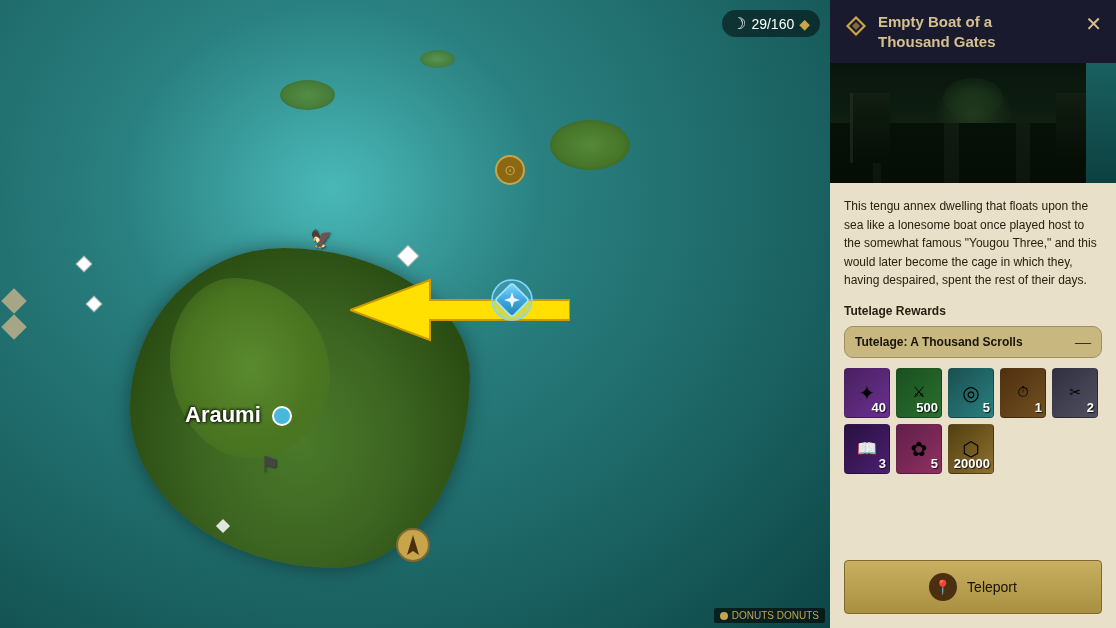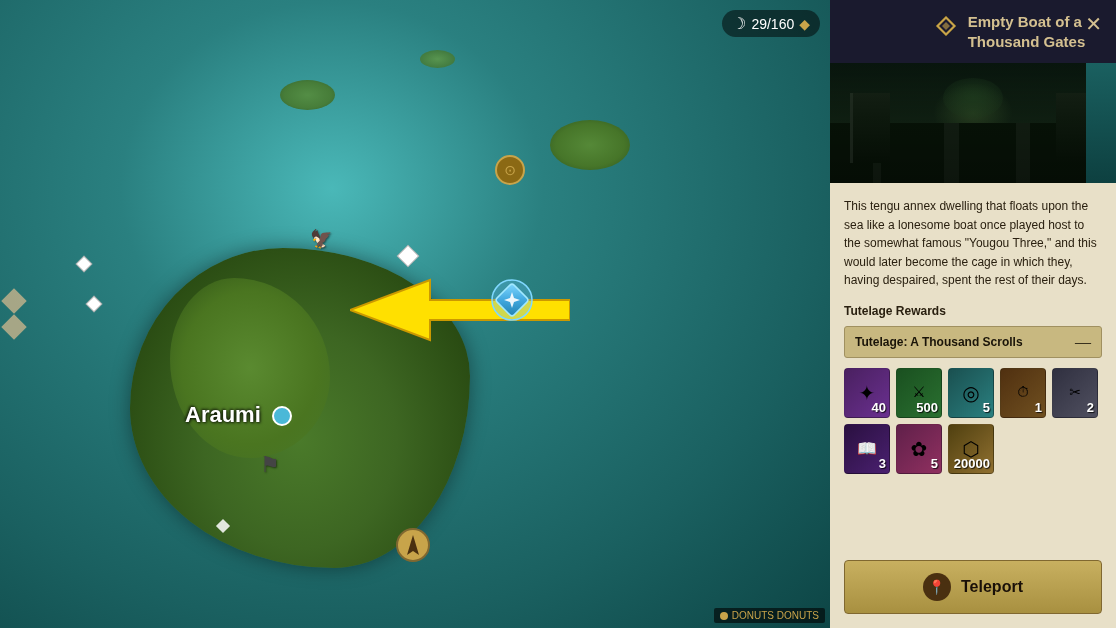--- a/index.html
+++ b/index.html
@@ -228,21 +228,21 @@
       display: flex;
       flex-direction: column;
     }
 
     
     .panel-header {
       background: #1a1a2e;
       padding: 12px 14px;
       display: flex;
       align-items: flex-start;
-      justify-content: flex-end;
+      justify-content: space-between;
       min-height: 55px;
     }
     .panel-header-left {
       display: flex;
       align-items: flex-start;
       gap: 10px;
     }
     .header-diamond-icon {
       width: 24px;
       height: 24px;
@@ -328,21 +328,21 @@
       font-weight: bold;
       color: #2a2010;
       margin-bottom: 8px;
       font-family: sans-serif;
     }
 
     
     .rewards-dropdown {
       background: #c8b880;
       border: 1px solid #a09060;
-      border-radius: 3px;
+      border-radius: 9px;
       padding: 6px 10px;
       display: flex;
       align-items: center;
       justify-content: space-between;
       margin-bottom: 10px;
       cursor: pointer;
     }
     .rewards-dropdown-text {
       font-size: 12px;
       color: #1a1408;
@@ -417,22 +417,22 @@
       background: #4a3010;
       border-radius: 50%;
       display: flex;
       align-items: center;
       justify-content: center;
       color: #c8b060;
       font-size: 14px;
     }
     .teleport-text {
       color: #1a1008;
-      font-size: 16px;
-      font-weight: bold;
+      font-size: 14px;
+      font-weight: normal;
       font-family: sans-serif;
     }
 
     
     .watermark {
       position: absolute;
       bottom: 5px;
       right: 5px;
       background: rgba(0,0,0,0.6);
       color: #c8a44a;

